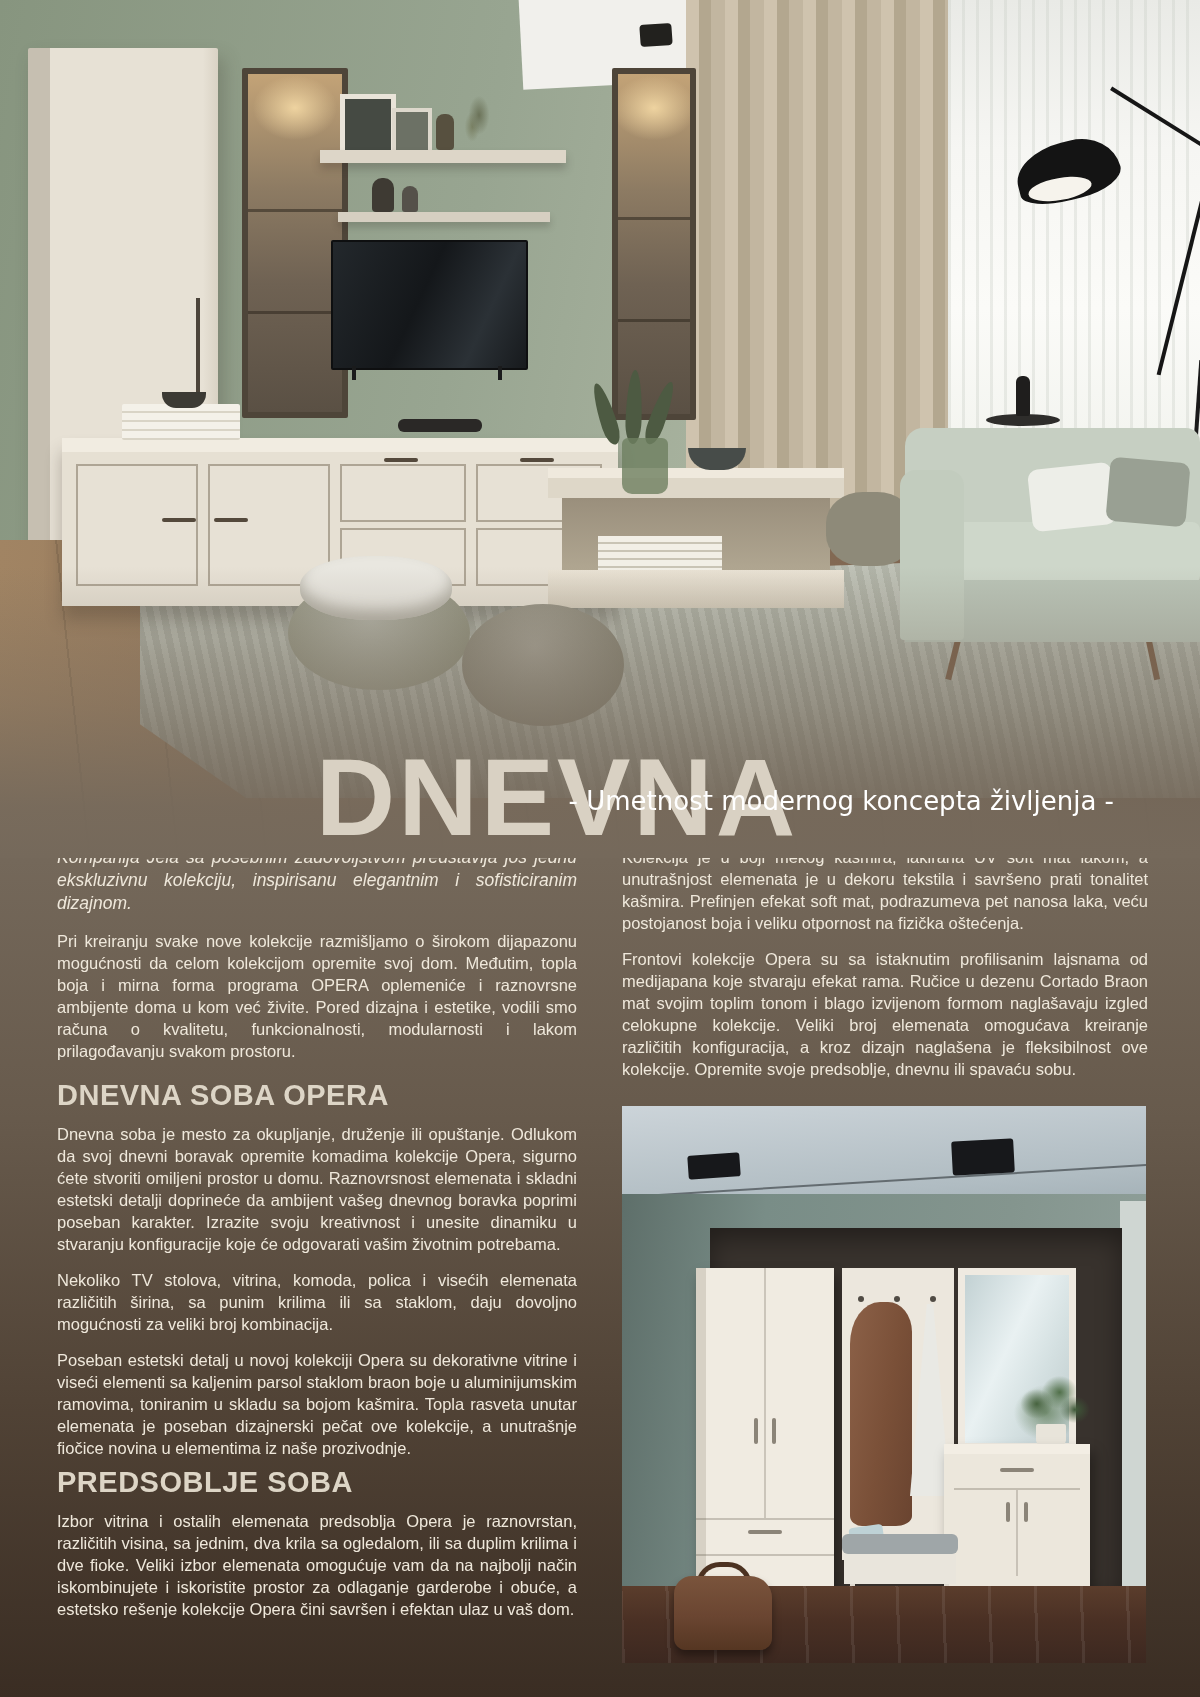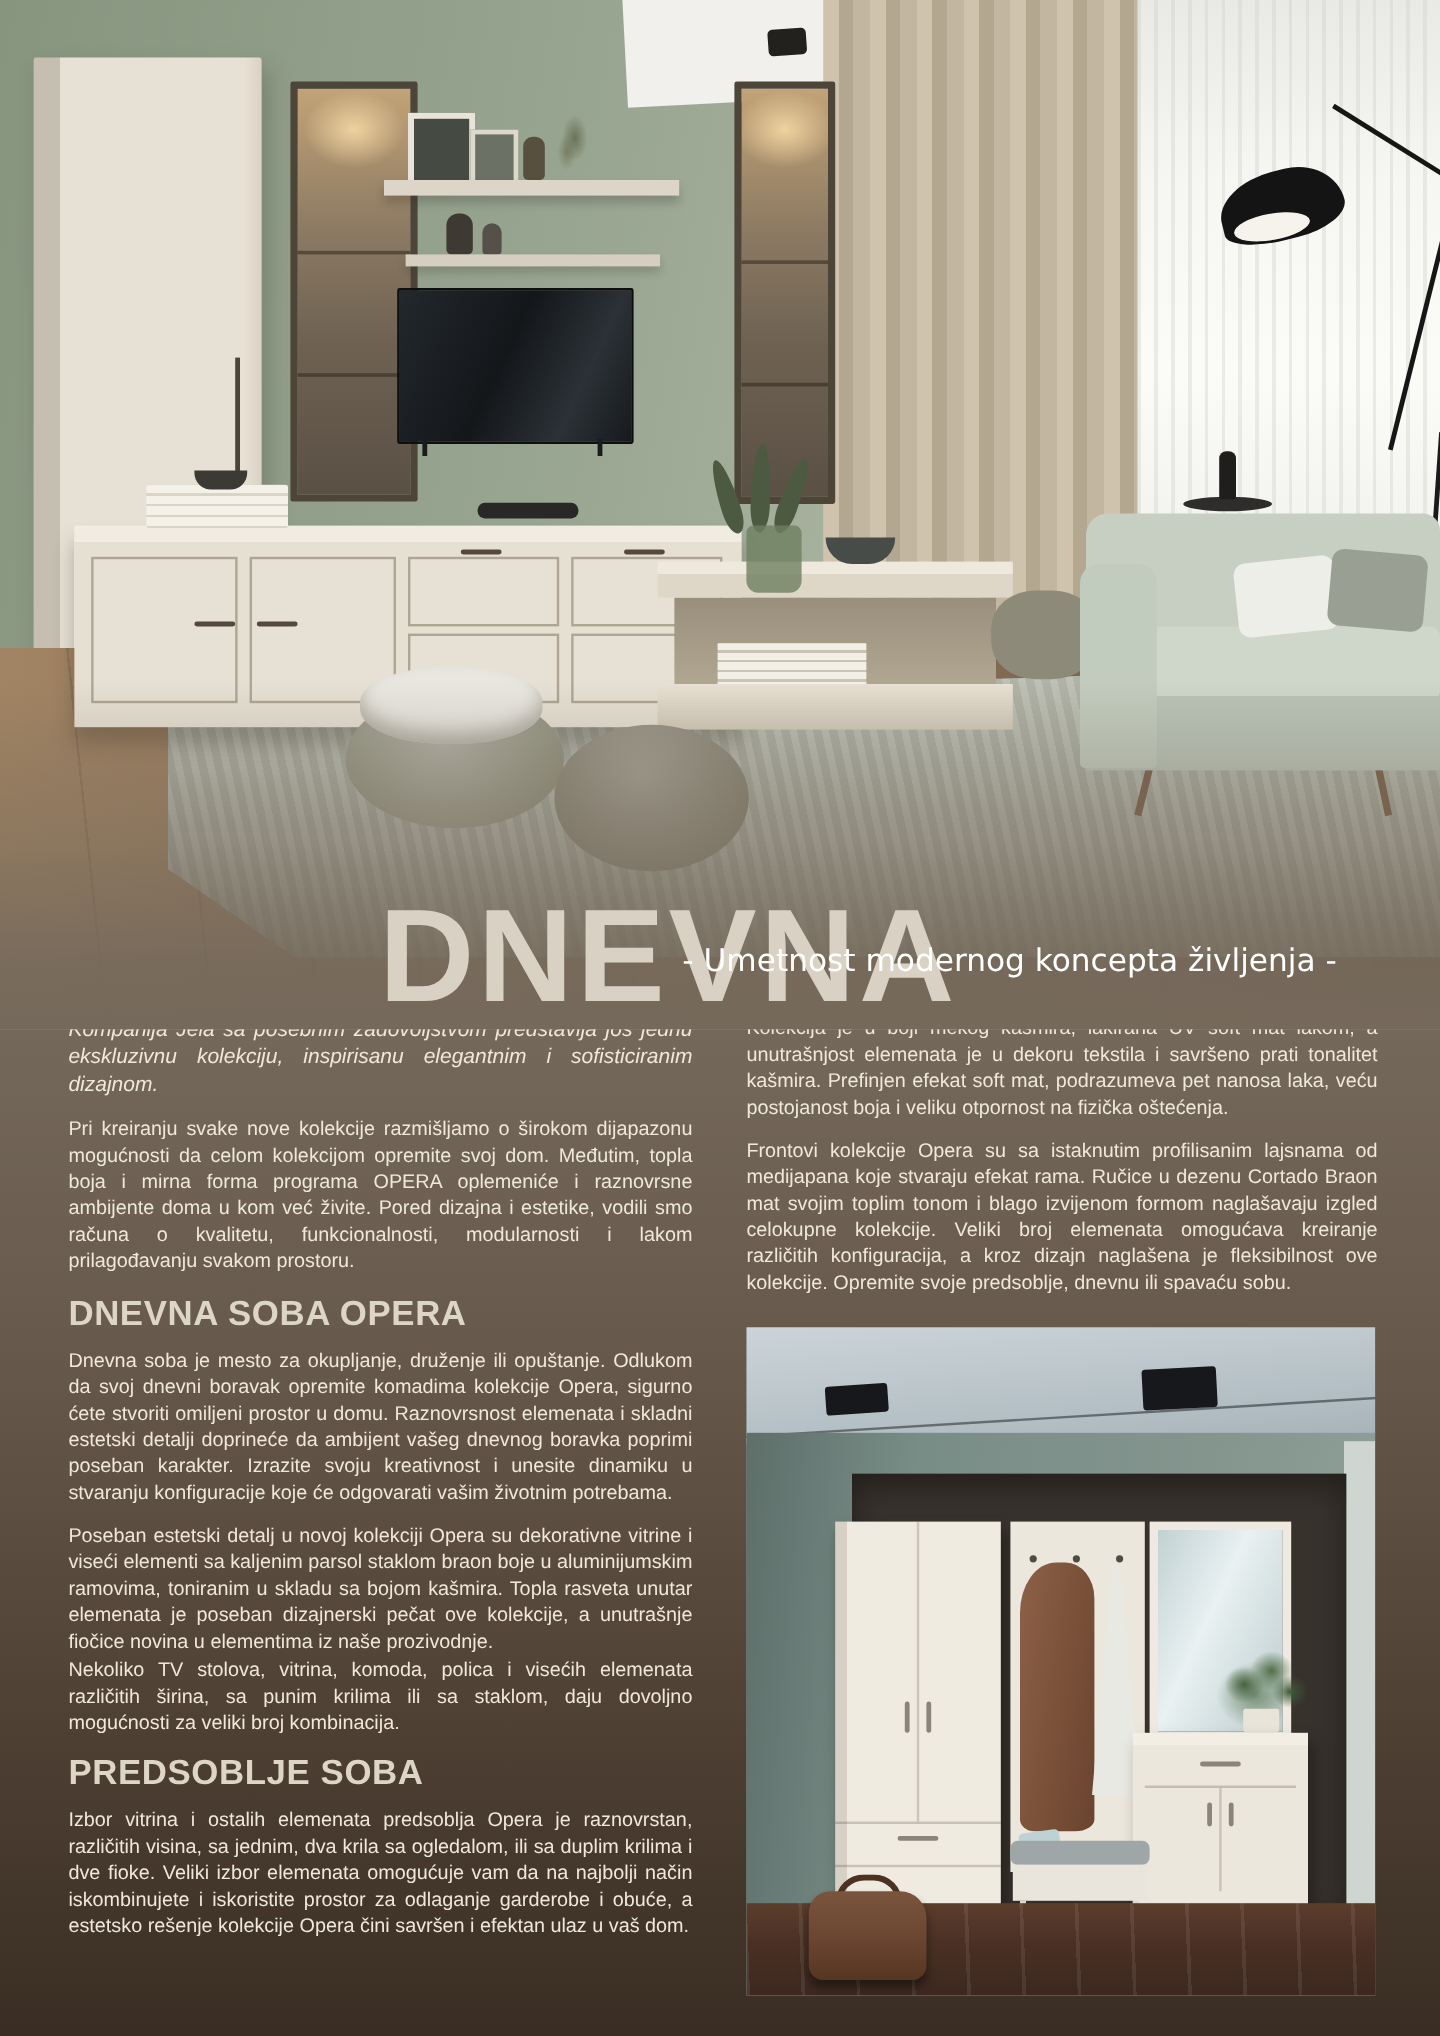--- a/index.html
+++ b/index.html
@@ -246,22 +246,22 @@
   </div>
 
   <h1 class="abs hero-title">DNEVNA</h1>
   <div class="abs hero-sub">- Umetnost modernog koncepta življenja -</div>
 
   <div class="col col-left">
     <p class="lead">Kompanija Jela sa posebnim zadovoljstvom predstavlja još jednu ekskluzivnu kolekciju, inspirisanu elegantnim i sofisticiranim dizajnom.</p>
     <p>Pri kreiranju svake nove kolekcije razmišljamo o širokom dijapazonu mogućnosti da celom kolekcijom opremite svoj dom. Međutim, topla boja i mirna forma programa OPERA oplemeniće i raznovrsne ambijente doma u kom već živite. Pored dizajna i estetike, vodili smo računa o kvalitetu, funkcionalnosti, modularnosti i lakom prilagođavanju svakom prostoru.</p>
     <h2 class="sec-h">DNEVNA SOBA OPERA</h2>
     <p>Dnevna soba je mesto za okupljanje, druženje ili opuštanje. Odlukom da svoj dnevni boravak opremite komadima kolekcije Opera, sigurno ćete stvoriti omiljeni prostor u domu. Raznovrsnost elemenata i skladni estetski detalji doprineće da ambijent vašeg dnevnog boravka poprimi poseban karakter. Izrazite svoju kreativnost i unesite dinamiku u stvaranju konfiguracije koje će odgovarati vašim životnim potrebama.</p>
+    <p>Nekoliko TV stolova, vitrina, komoda, polica i visećih elemenata različitih širina, sa punim krilima ili sa staklom, daju dovoljno mogućnosti za veliki broj kombinacija.</p>
     <p style="margin-bottom:2px;">Poseban estetski detalj u novoj kolekciji Opera su dekorativne vitrine i viseći elementi sa kaljenim parsol staklom braon boje u aluminijumskim ramovima, toniranim u skladu sa bojom kašmira. Topla rasveta unutar elemenata je poseban dizajnerski pečat ove kolekcije, a unutrašnje fiočice novina u elementima iz naše prozivodnje.</p>
-    <p>Nekoliko TV stolova, vitrina, komoda, polica i visećih elemenata različitih širina, sa punim krilima ili sa staklom, daju dovoljno mogućnosti za veliki broj kombinacija.</p>
     <h2 class="sec-h sec-h2">PREDSOBLJE SOBA</h2>
     <p>Izbor vitrina i ostalih elemenata predsoblja Opera je raznovrstan, različitih visina, sa jednim, dva krila sa ogledalom, ili sa duplim krilima i dve fioke. Veliki izbor elemenata omogućuje vam da na najbolji način iskombinujete i iskoristite prostor za odlaganje garderobe i obuće, a estetsko rešenje kolekcije Opera čini savršen i efektan ulaz u vaš dom.</p>
   </div>
 
   <div class="col col-right">
     <p>Kolekcija je u boji mekog kašmira, lakirana UV soft mat lakom, a unutrašnjost elemenata je u dekoru tekstila i savršeno prati tonalitet kašmira. Prefinjen efekat soft mat, podrazumeva pet nanosa laka, veću postojanost boja i veliku otpornost na fizička oštećenja.</p>
     <p>Frontovi kolekcije Opera su sa istaknutim profilisanim lajsnama od medijapana koje stvaraju efekat rama. Ručice u dezenu Cortado Braon mat svojim toplim tonom i blago izvijenom formom naglašavaju izgled celokupne kolekcije. Veliki broj elemenata omogućava kreiranje različitih konfiguracija, a kroz dizajn naglašena je fleksibilnost ove kolekcije. Opremite svoje predsoblje, dnevnu ili spavaću sobu.</p>
 
     <div class="hallway">
       <div class="abs hw-ceiling"></div>

